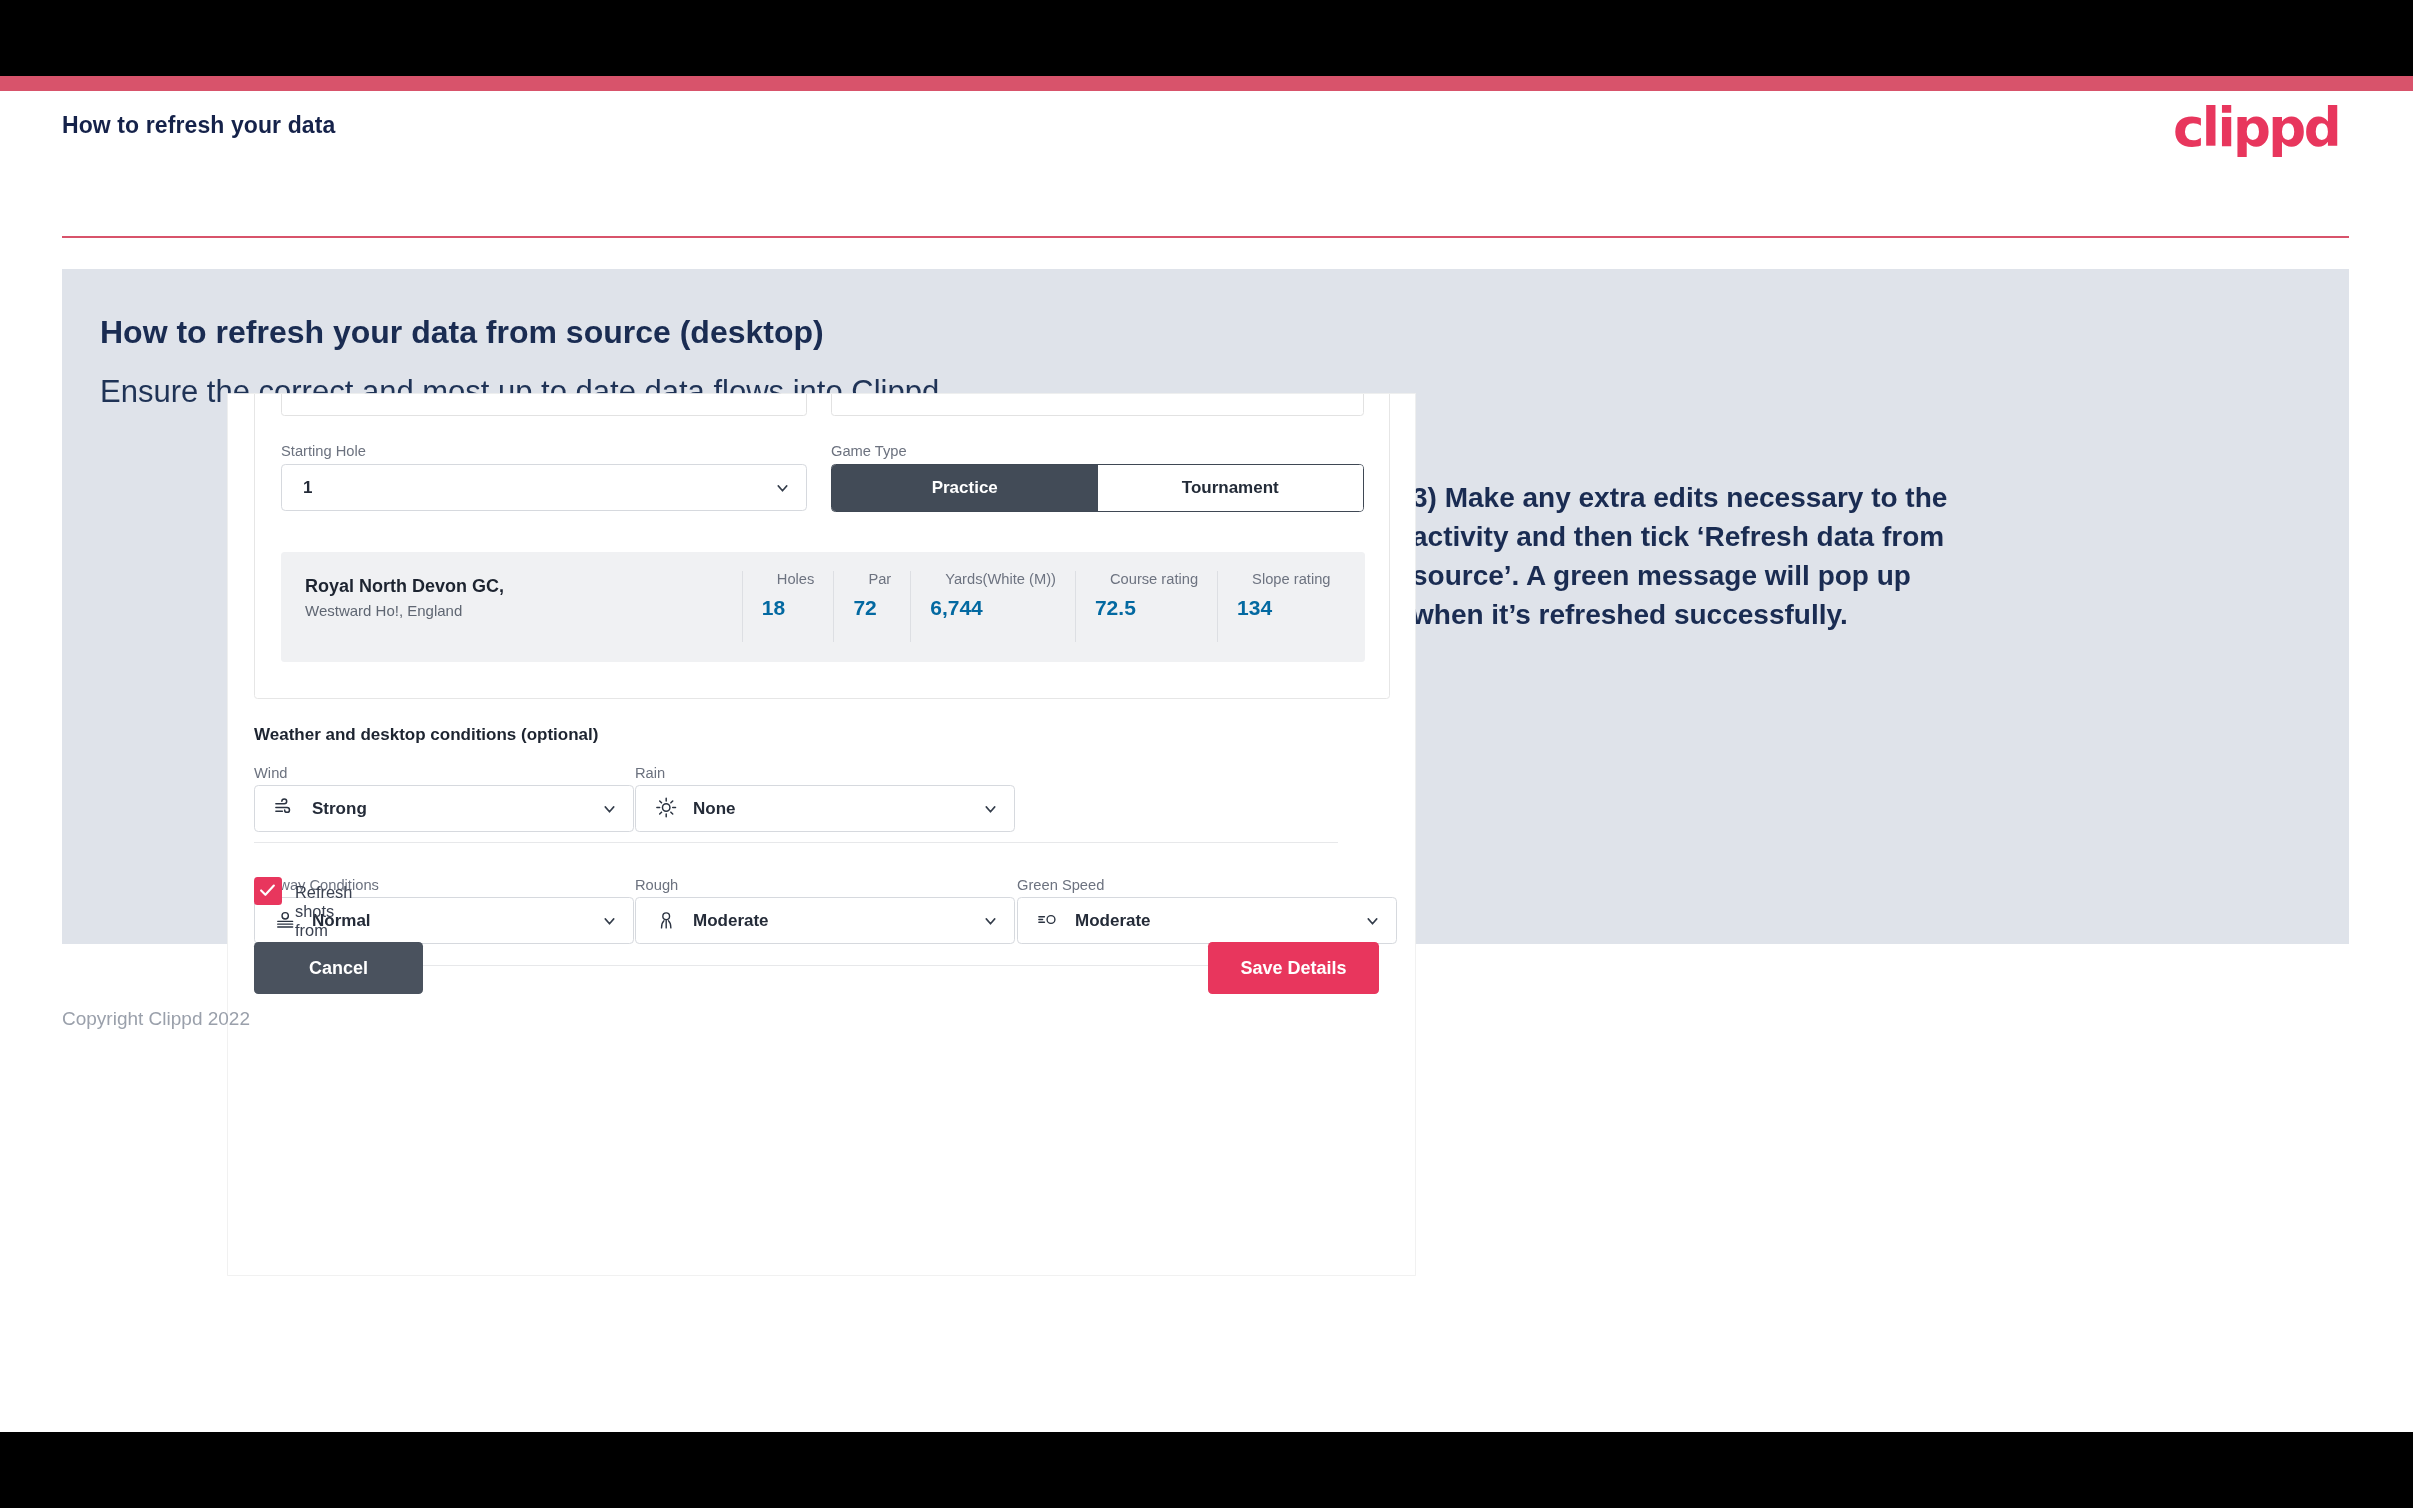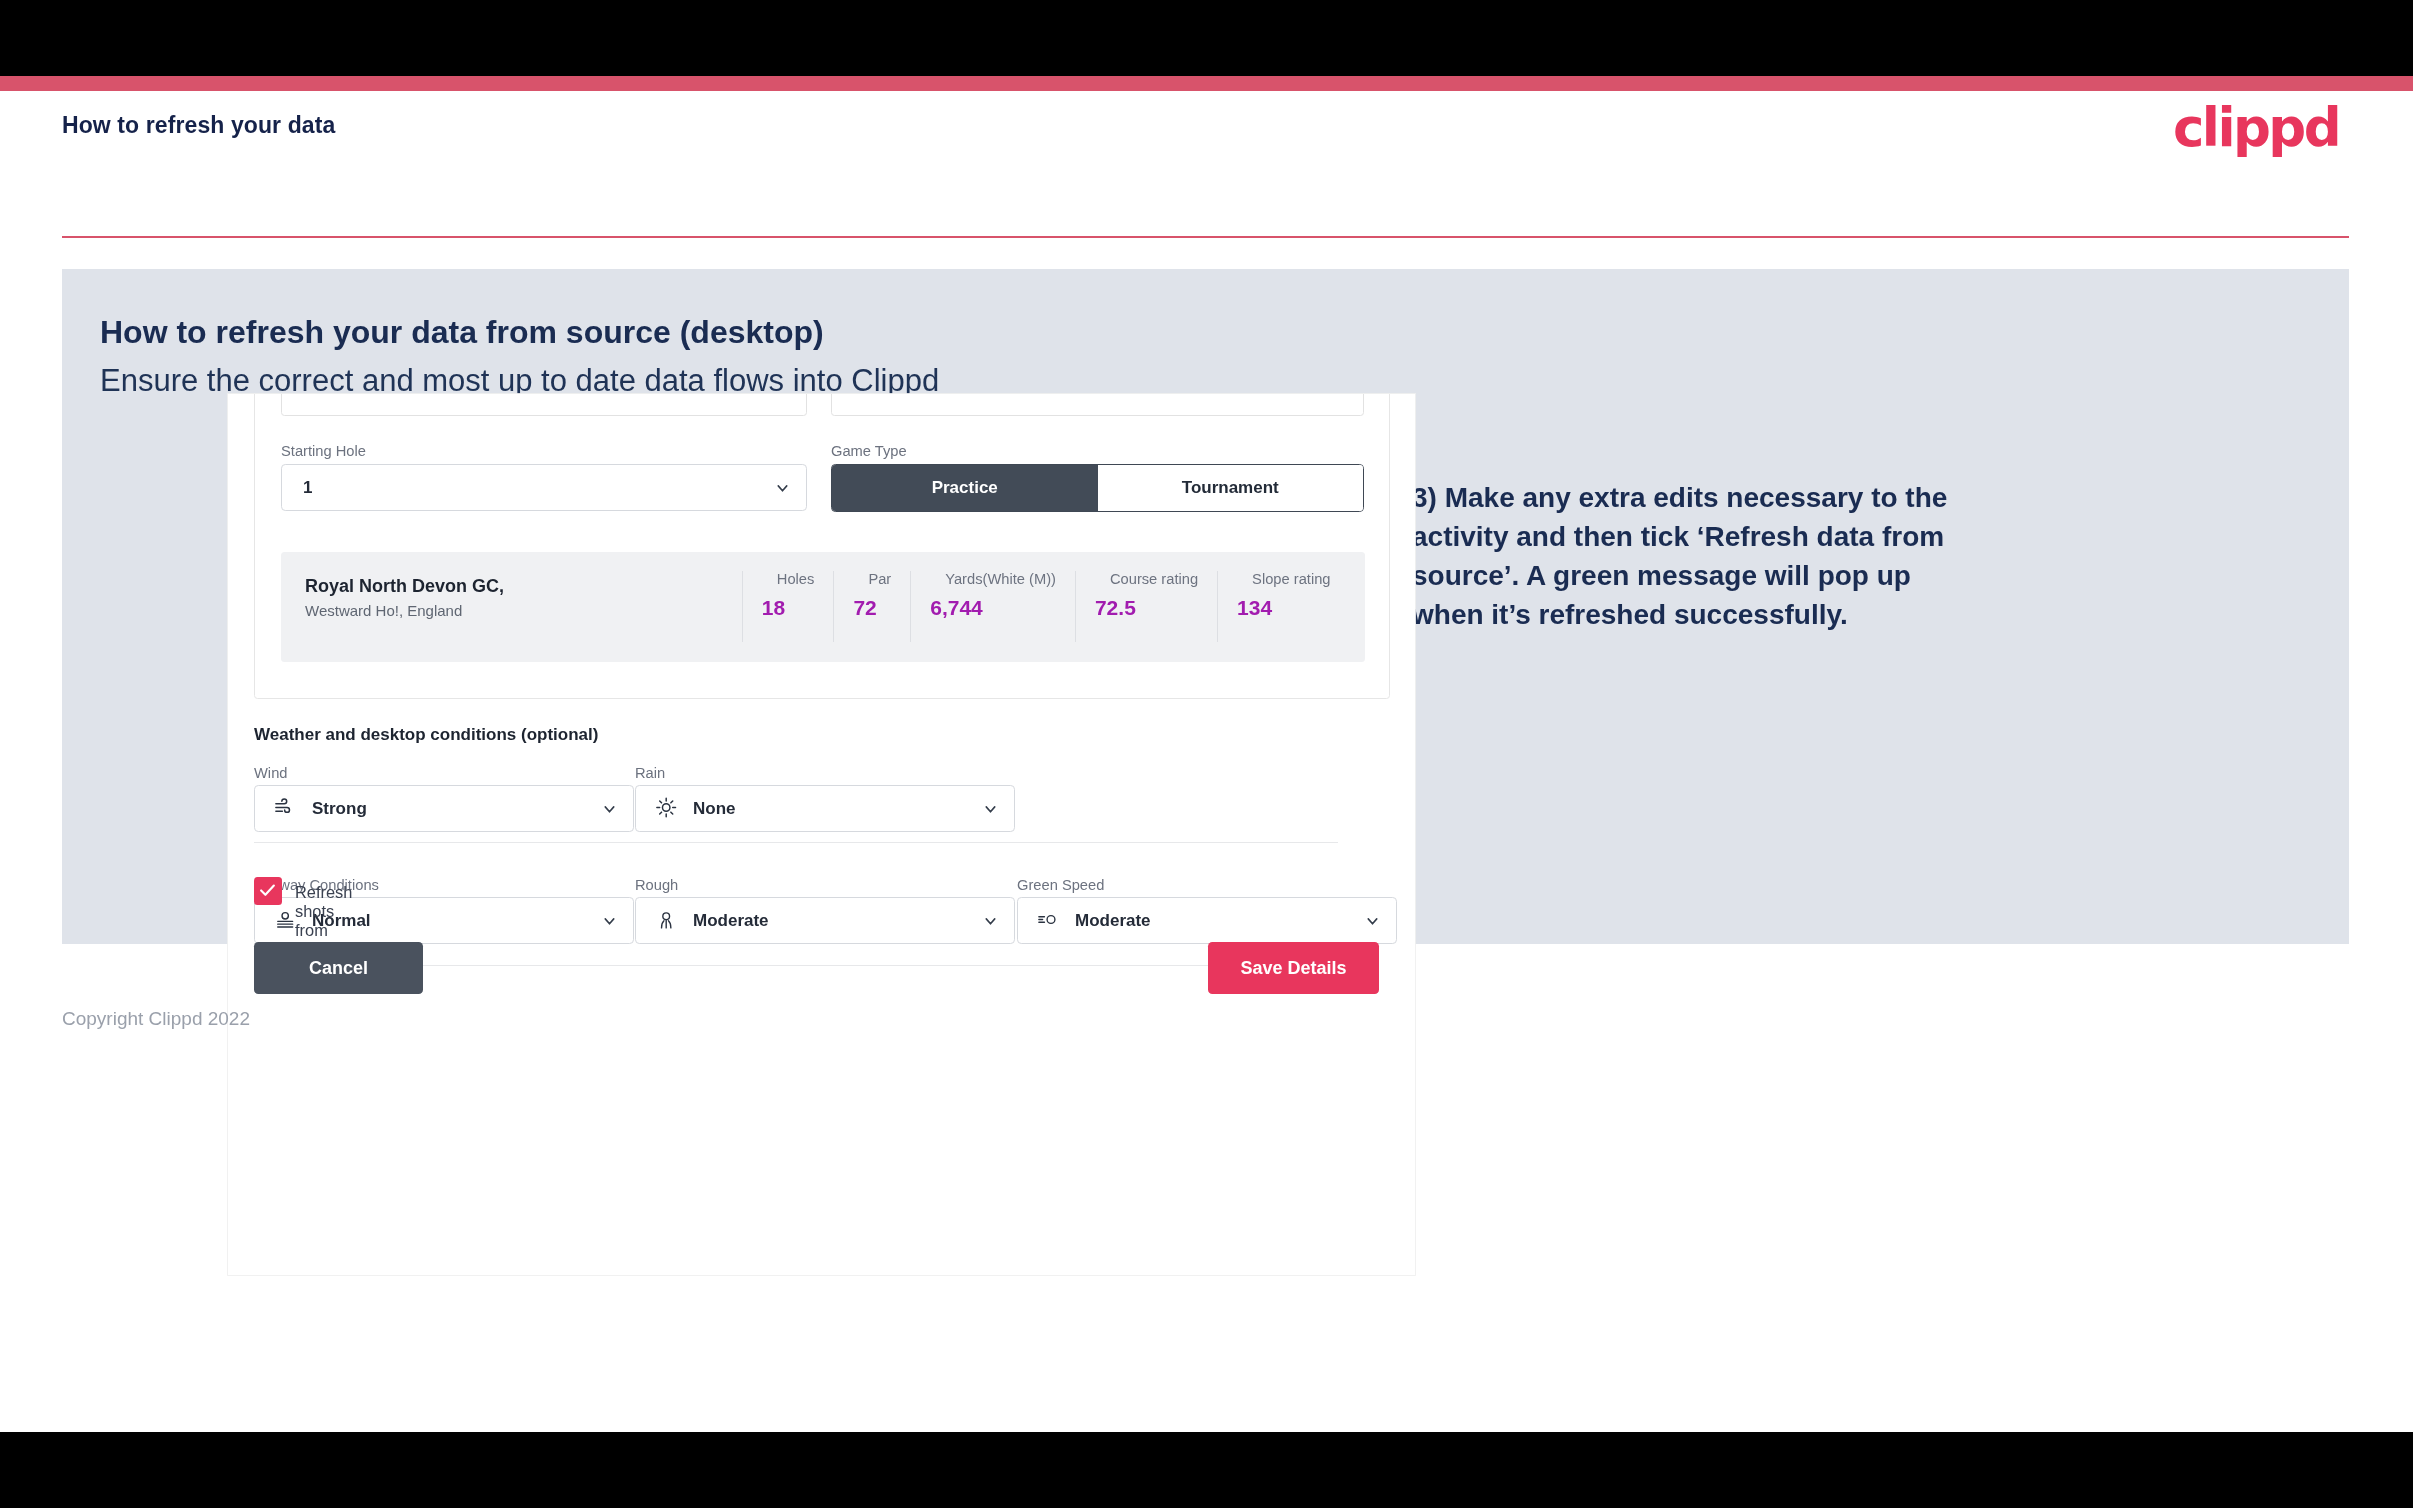--- a/index.html
+++ b/index.html
@@ -57,21 +57,21 @@
   }
   .panel-h1 {
     position: absolute;
     left: 38px; top: 45px;
     font-size: 32px;
     font-weight: bold;
     color: #1a2c52;
   }
   .panel-h2 {
     position: absolute;
-    left: 38px; top: 94px;
+    left: 38px; top: 105px;
     font-size: 31px;
     font-weight: normal;
     color: #1f3356;
   }
   .instr {
     position: absolute;
     left: 1412px; top: 402px;
     width: 552px;
     font-size: 28px;
     line-height: 39px;
@@ -184,21 +184,21 @@
     display: flex;
     height: 71px;
   }
   .stat {
     position: relative;
     padding: 0 19px;
     text-align: left;
     border-left: 0.9px solid #dddfe3;
   }
   .stat .sl { font-size: 14.7px; color: #6d7380; white-space: nowrap; margin-left: 15px; }
-  .stat .sv { font-size: 21px; color: #a21caf; font-weight: bold; margin-top: 8.6px; }
+  .stat .sv { font-size: 21px; color: #0369a1; font-weight: bold; margin-top: 8.6px; }
 
   .sect-title {
     position: absolute;
     left: 0; top: 366px;
     font-size: 17px;
     font-weight: bold;
     color: #1d2430;
   }
   .hr {
     position: absolute;

